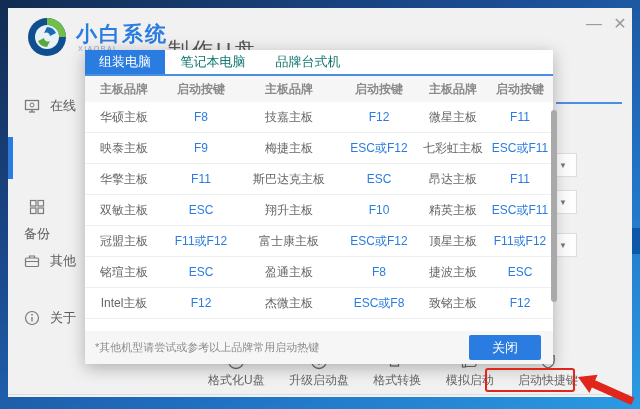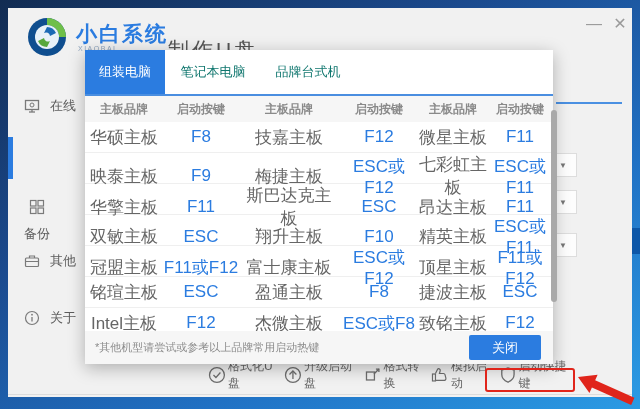--- a/index.html
+++ b/index.html
@@ -24,36 +24,36 @@
   
   .side-item { position:absolute; left:0; height:22px; display:flex; align-items:center; gap:10px; padding-left:16px; color:#5c5c5c; font-size:13px; }
   .side-item svg { flex:0 0 auto; }
   .side-item.active { color:#2b7ce0; }
   .active-bar { position:absolute; left:0; top:129px; width:5px; height:42px; background:#2b7ce0; }
   
   .bg-tabline { position:absolute; left:548px; top:94px; width:66px; height:2px; background:#4a90e2; }
   .bg-drop { position:absolute; left:542px; width:27px; height:24px; background:#fdfdfd; border:1px solid #ddd; display:flex; align-items:center; justify-content:flex-start; padding-left:8px; color:#777; font-size:8px; }
   
   .toolbar { position:absolute; left:200px; top:344px; width:370px; height:46px; display:flex; justify-content:space-between; }
-  .tool-item { display:flex; flex-direction:row; align-items:center; gap:2px; color:#666; font-size:12px; cursor:pointer; }
+  .tool-item { display:flex; flex-direction:column; align-items:center; gap:2px; color:#666; font-size:12px; cursor:pointer; }
   .tool-item svg { display:block; }
   .toolbar-border { position:absolute; left:0; top:386px; width:624px; height:1px; background:#dcdcdc; }
   
   .modal {
     position:absolute; left:77px; top:42px; width:468px; height:314px;
     background:#fff; box-shadow:0 4px 16px rgba(0,0,0,.28);
   }
-  .tabs { display:flex; height:46px; background:#fff; border-bottom:2px solid #4a8ee0; }
+  .tabs { display:flex; height:26px; background:#fff; border-bottom:2px solid #4a8ee0; }
   .tab { display:flex; align-items:center; justify-content:center; color:#0f766e; font-size:13px; cursor:pointer; }
   .tab.t0 { width:80px; } .tab.t1 { width:96px; } .tab.t2 { width:94px; }
   .tab.active { background:#2b7ce0; color:#fff; }
   .thead, .trow { display:grid; grid-template-columns:78px 76px 100px 80px 68px 1fr; align-items:center; }
   .thead { height:26px; background:#f6f6f6; color:#8a8a8a; font-size:12px; }
   .thead span { text-align:center;font-weight:bold; }
-  .trow { height:31px; border-bottom:1px solid #efefef; background:#fff; font-size:17px; }
+  .trow { height:31px; border-bottom:1px solid #efefef; background:#fff; font-size:12px; }
   .trow span { text-align:center; }
   .cell-brand { color:#666; }
   .cell-key { color:#2b7ce0; }
   .modal-scrollbar { position:absolute; right:-4px; top:60px; width:6px; height:192px; background:#a9a9a9; border-radius:3px; cursor:pointer; }
   .modal-footer { position:absolute; left:0; bottom:0; width:100%; height:33px; background:#f6f6f6; display:flex; align-items:center; }
   .modal-note { margin-left:10px; color:#8b8b8b; font-size:11px; flex:1 1 auto; }
   .close-btn { width:72px; height:25px; margin-right:12px; background:#2b7ce0; color:#fff; border:none; font-size:13px; border-radius:2px; cursor:pointer; font-family:inherit; }
   
   .red-box { position:absolute; left:477px; top:360px; width:90px; height:24px; border:2px solid #e0251b; border-radius:3px; z-index:30; }
   .red-arrow { position:absolute; left:570px; top:363px; z-index:31; }

